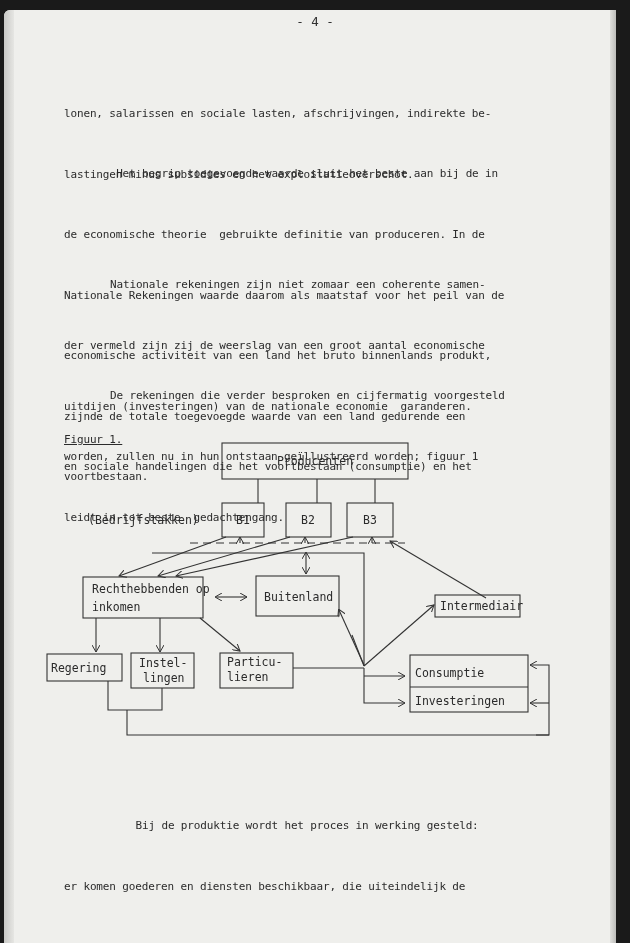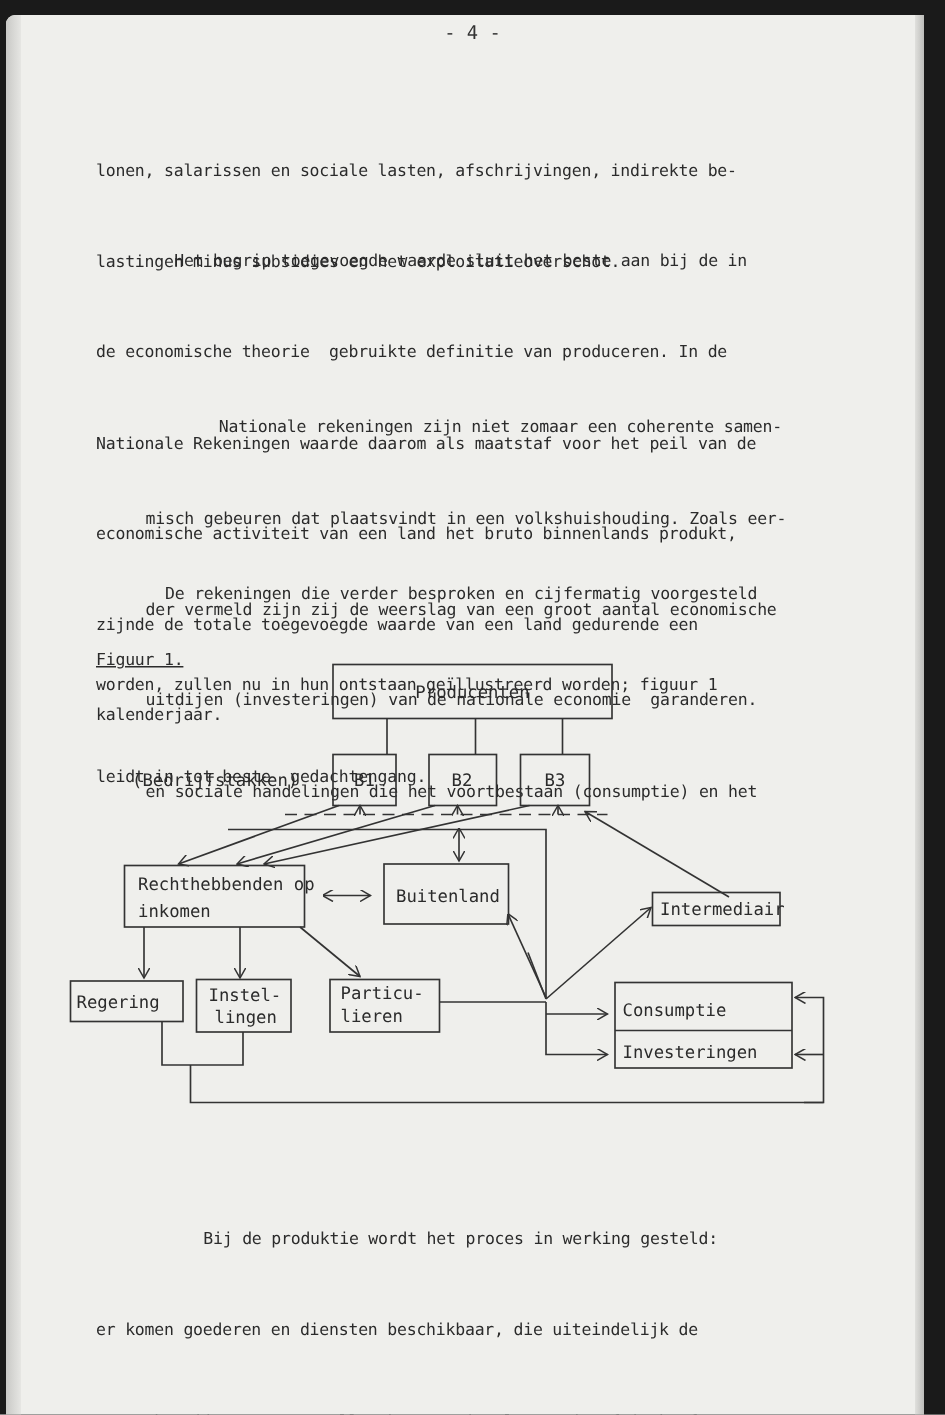--- a/index.html
+++ b/index.html
@@ -30,21 +30,21 @@
   .pagenum {
     position: absolute; top: 14px; left: 0; width: 630px; text-align: center;
     font-size: 12.5px; color: #333;
   }
   .text {
     position: absolute; left: 64px; font-size: 11px; line-height: 20.2px;
     white-space: pre; letter-spacing: -0.15px;
   }
   .p1 { top: 64px; }
   .p2 { top: 124px; }
-  .p3 { top: 235px; margin-left: 33px; }
+  .p3 { top: 235px; }
   .p4 { top: 346px; }
   .fig-caption { top: 430px; text-decoration: underline; }
   .p5 { top: 776px; }
   .line { display: block; }
   .indent { padding-left: 46px; text-align: center; }
   svg.diagram { position: absolute; left: 0; top: 0; }
   svg text {
     font-family: "DejaVu Sans Mono", "Liberation Mono", monospace;
     font-size: 11.5px; fill: #2b2b2b;
   }
@@ -66,26 +66,25 @@
   <span class="line">lonen, salarissen en sociale lasten, afschrijvingen, indirekte be-</span>
   <span class="line">lastingen minus subsidies en het exploitatieoverschot.</span>
 </div>
 
 <div class="text p2">
   <span class="line indent">Het begrip toegevoegde waarde sluit het beste aan bij de in</span>
   <span class="line">de economische theorie  gebruikte definitie van produceren. In de</span>
   <span class="line">Nationale Rekeningen waarde daarom als maatstaf voor het peil van de</span>
   <span class="line">economische activiteit van een land het bruto binnenlands produkt,</span>
   <span class="line">zijnde de totale toegevoegde waarde van een land gedurende een</span>
-  <span class="line">kalenderjaar.</span>
+  <span class="line">voortbestaan.</span>
 </div>
 
 <div class="text p3">
   <span class="line indent">Nationale rekeningen zijn niet zomaar een coherente samen-</span>
-  <span class="line">misch gebeuren dat plaatsvindt in een volkshuishouding. Zoals eer-</span>
   <span class="line">der vermeld zijn zij de weerslag van een groot aantal economische</span>
   <span class="line">uitdijen (investeringen) van de nationale economie  garanderen.</span>
   <span class="line">en sociale handelingen die het voortbestaan (consumptie) en het</span>
 </div>
 
 <div class="text p4">
   <span class="line indent">De rekeningen die verder besproken en cijfermatig voorgesteld</span>
   <span class="line">worden, zullen nu in hun ontstaan geïllustreerd worden; figuur 1</span>
   <span class="line">leidt in tot beste  gedachtengang.</span>
 </div>

